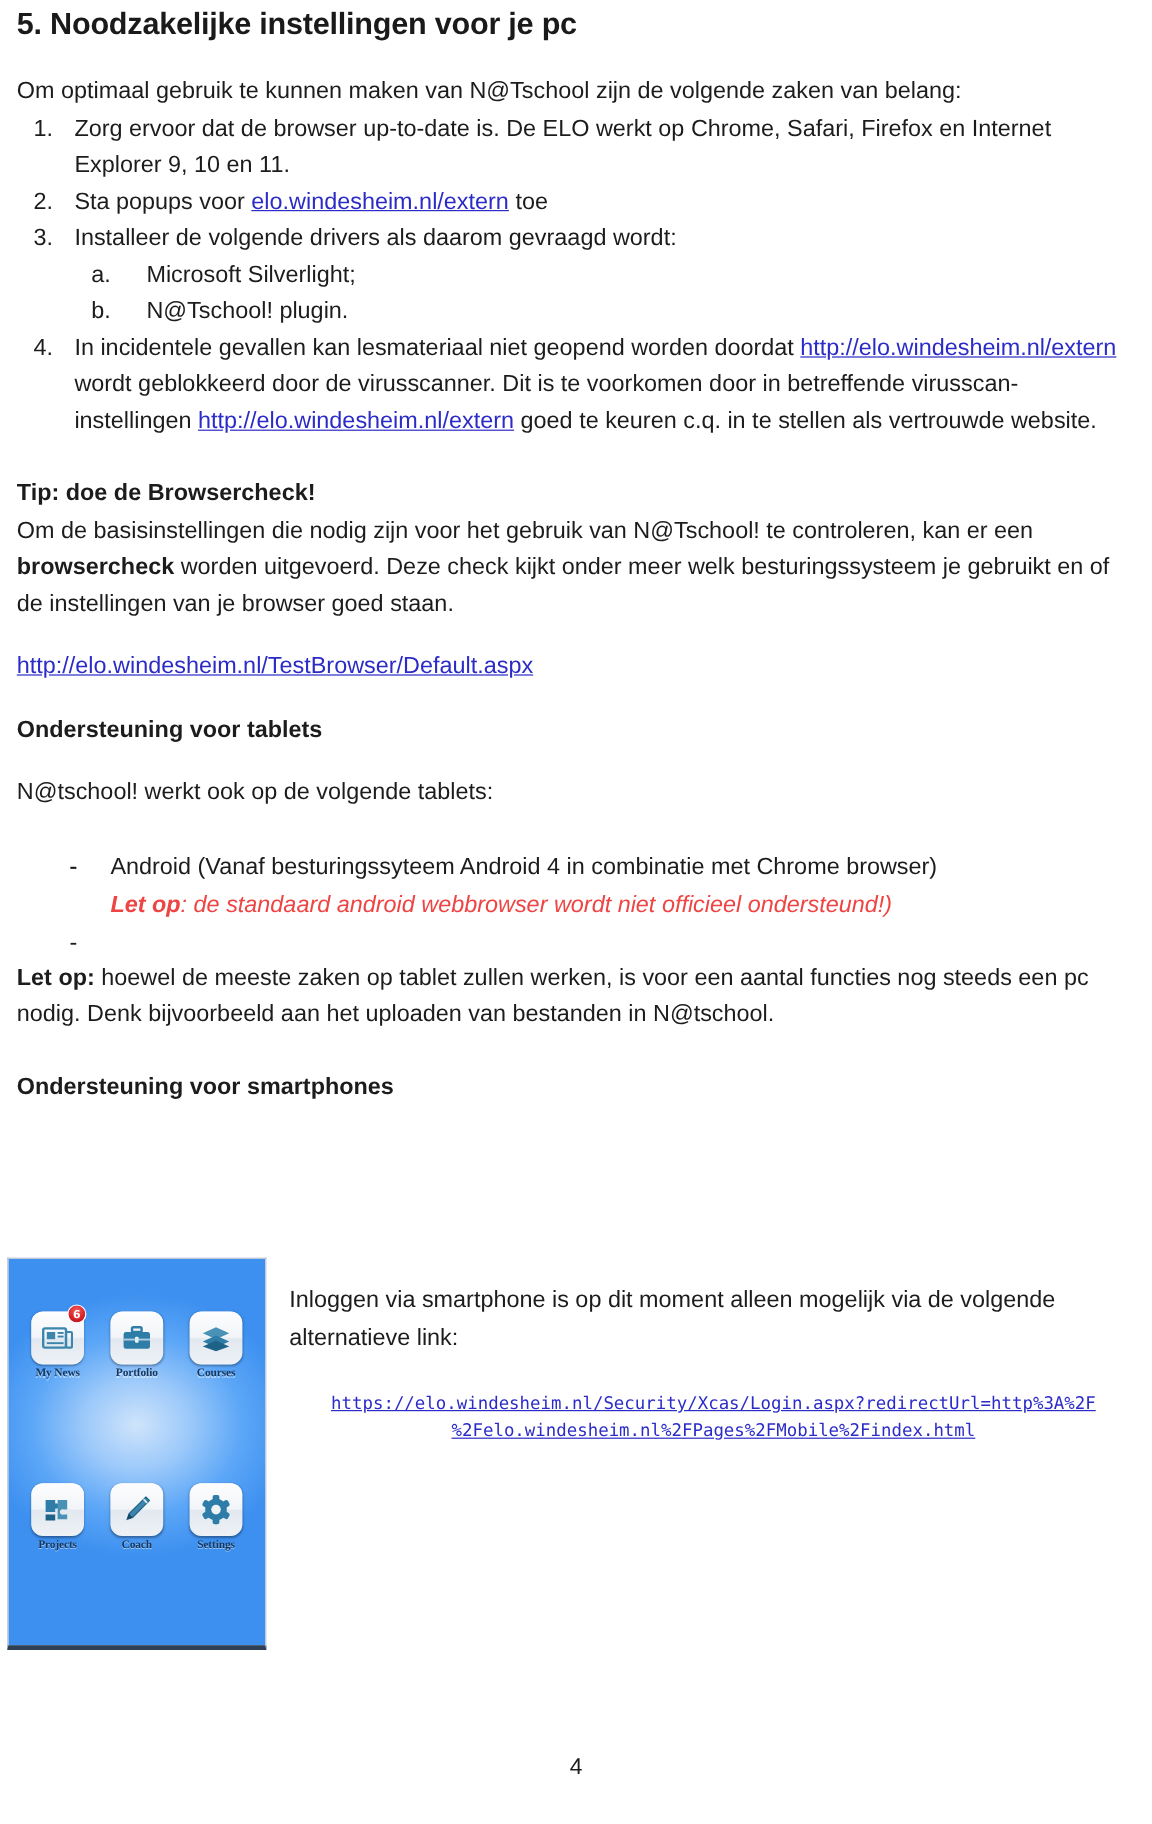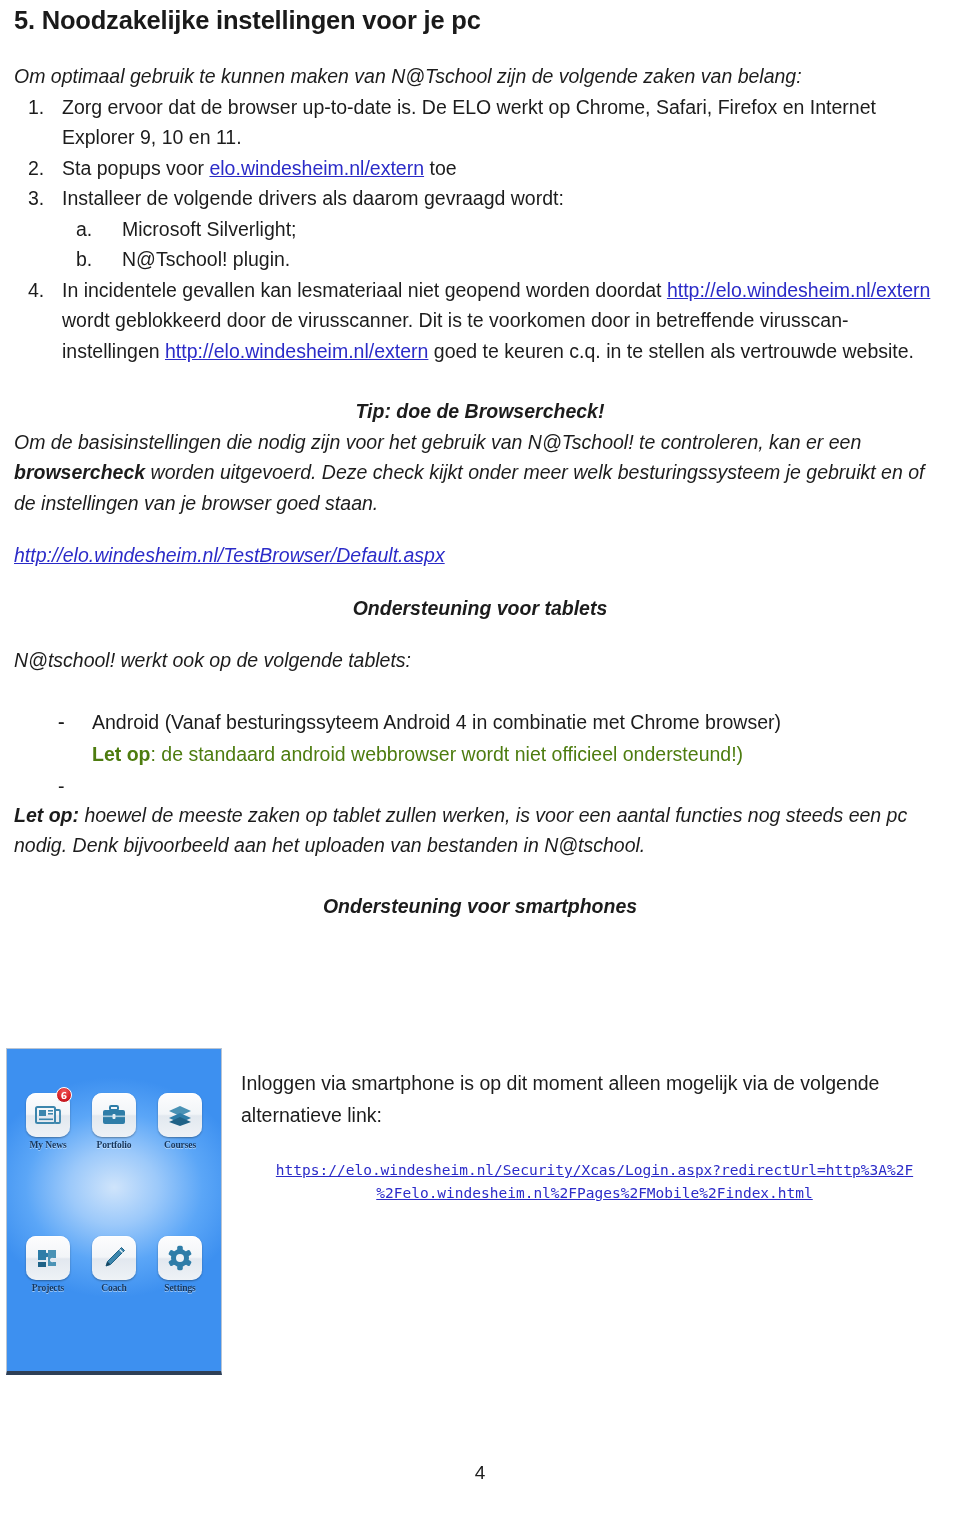--- a/index.html
+++ b/index.html
@@ -36,21 +36,20 @@
     margin: 0 0 26px 0;
     line-height: 1.15;
     color: #1a1a1a;
   }
 
   p.para {
     font-size: 19.5px;
     line-height: 30.5px;
     margin: 0;
     color: #1c1c1c;
-    font-style: italic;
   }
 
   .ol-wrap { margin: 0; padding: 0; list-style: none; }
   .ol-wrap li {
     font-size: 19.5px;
     line-height: 30.5px;
     position: relative;
     padding-left: 48px;
     color: #1c1c1c;
   }
@@ -78,41 +77,42 @@
   a.link, .link {
     color: #2b2bc8;
     text-decoration: underline;
     text-underline-offset: 1px;
     margin-top: 48px;
   }
 
   .spacer-sm { height: 22px; }
   .spacer-md { height: 30px; }
 
-  .bold { font-weight: bold; text-align: center; }
+  .bold { font-weight: bold; }
 
   .bullet-list { margin: 0; padding: 0; list-style: none; }
   .bullet-list > li {
     font-size: 19.5px;
     line-height: 32px;
     position: relative;
     padding-left: 78px;
     color: #1c1c1c;
   }
   .bullet-list > li > .marker {
     position: absolute;
     left: 44px;
     top: 0;
     width: 20px;
   }
   .bullet-note {
     font-size: 19.5px;
     line-height: 32px;
     padding-left: 78px;
-    color: #4d7c0f;
+    color: #ef4444;
+    font-style: italic;
   }
 
   
   .media-row {
     position: absolute;
     left: 0px;
     top: 1043px;
     width: 960px;
     height: 400px;
   }

